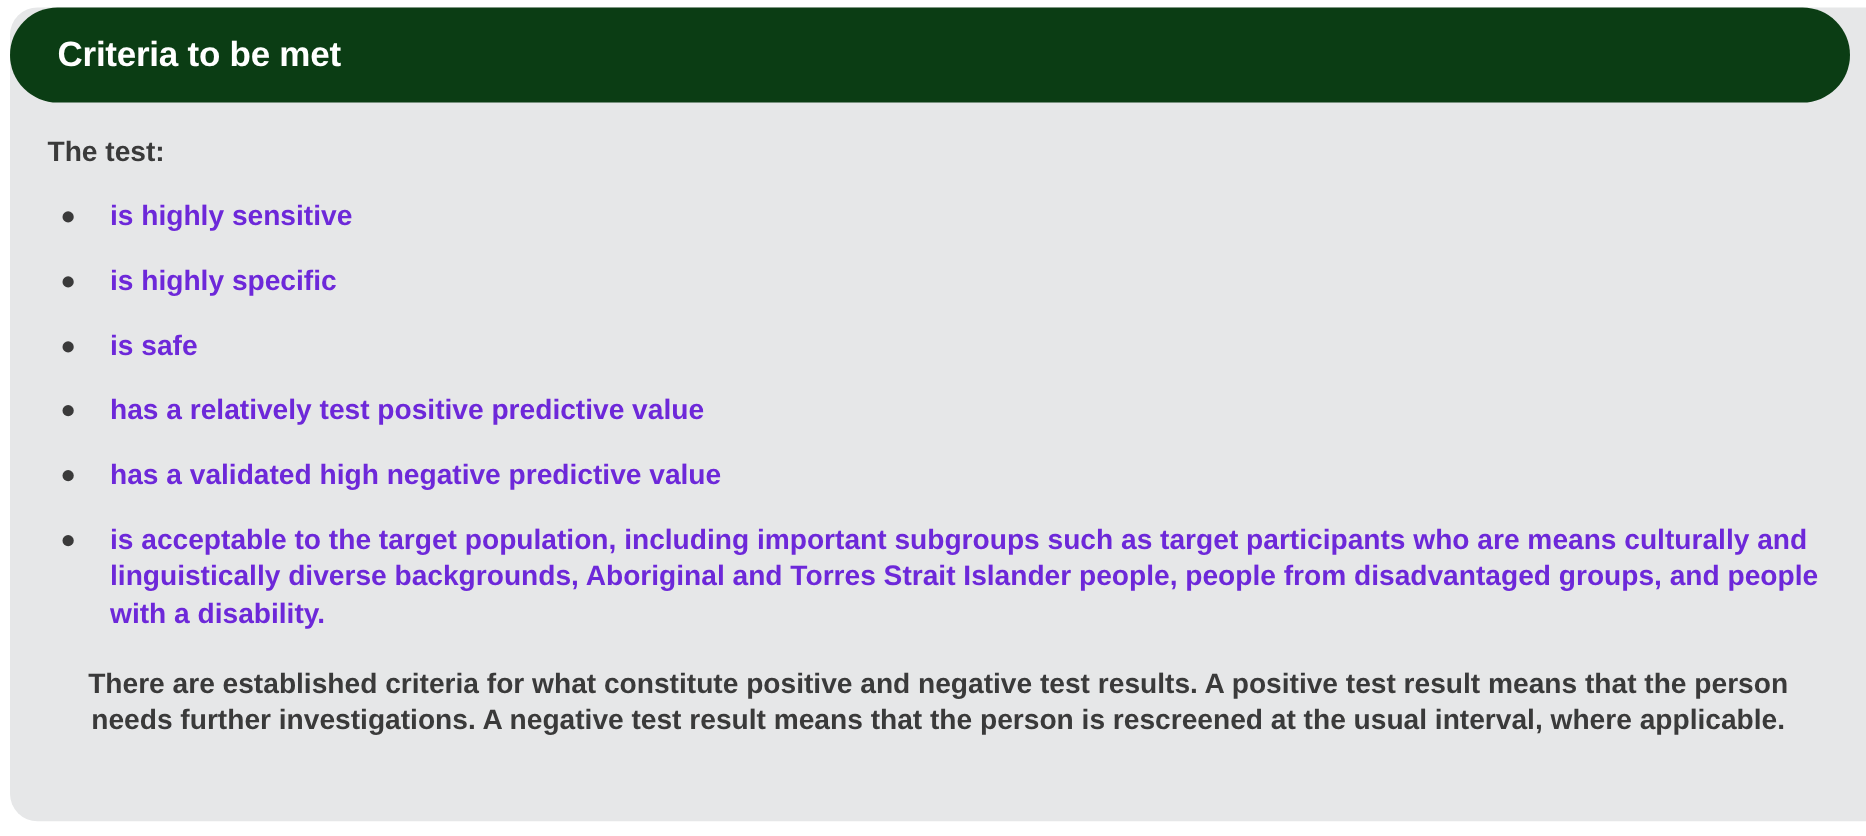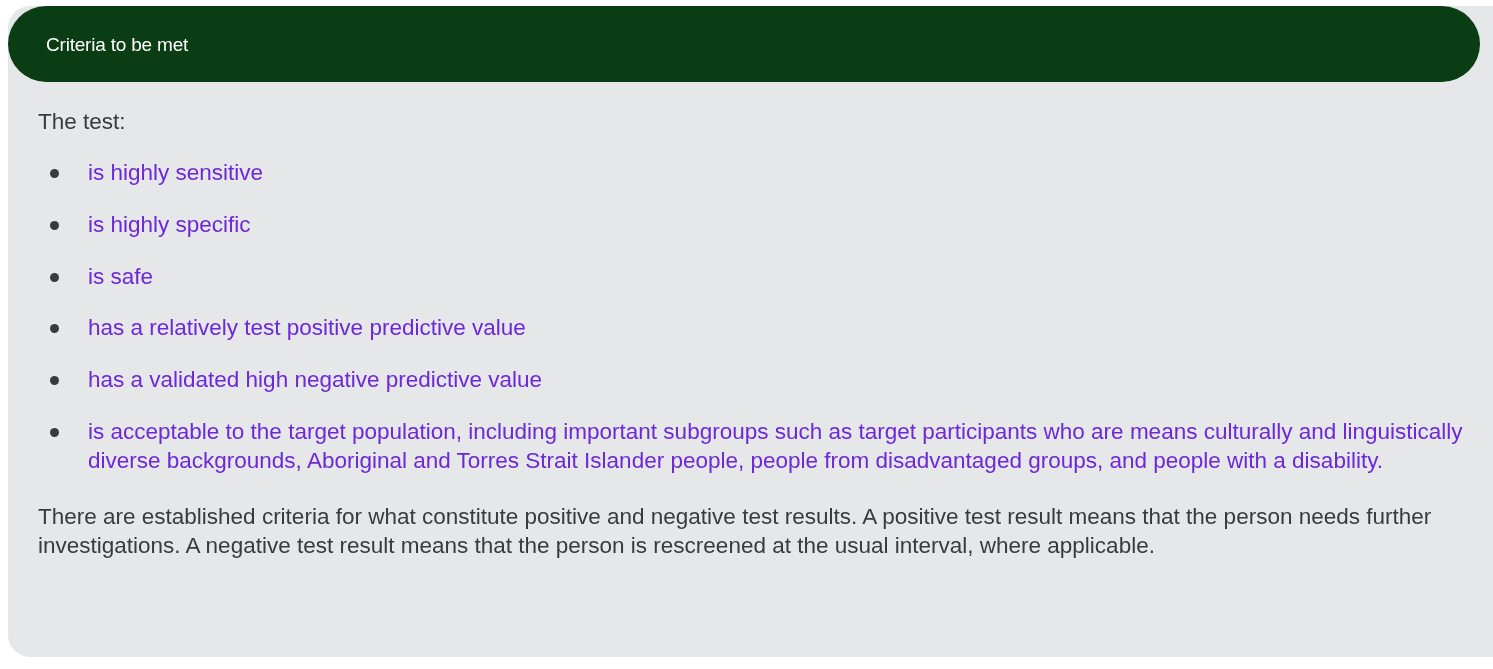--- a/index.html
+++ b/index.html
@@ -44,38 +44,39 @@
     height: 76px;
     background: #0b3d14;
     border-radius: 38px;
     box-sizing: border-box;
     display: flex;
     align-items: center;
   }
 
   .callout-title {
     color: #ffffff;
-    font-size: 19px;
-    font-weight: normal;
+    font-size: 28px;
+    font-weight: bold;
     letter-spacing: -0.2px;
     margin-left: 38px;
     line-height: 1;
     white-space: nowrap;
   }
 
   .callout-content {
     position: absolute;
     left: 0;
     top: 76px;
     width: 1485px;
     padding: 26px 30px 0 30px;
     box-sizing: border-box;
     color: #3a3a3a;
     font-size: 22.5px;
     line-height: 1.3;
+    font-weight: bold;
   }
 
   .lead-text {
     margin: 0 0 22px 0;
     font-size: 22.5px;
     line-height: 1.25;
     color: #3a3a3a;
   }
 
   .criteria-list {
@@ -105,20 +106,21 @@
     height: 9px;
     border-radius: 50%;
     background: #3a3a3a;
   }
 
   .closing-text {
     margin: 0;
     font-size: 22.5px;
     line-height: 1.3;
     color: #3a3a3a;
+    text-align: center;
   }
 </style>
 </head>
 <body>
 
 <div class="callout">
 
   <div class="callout-body"></div>
 
   <div class="callout-header">

